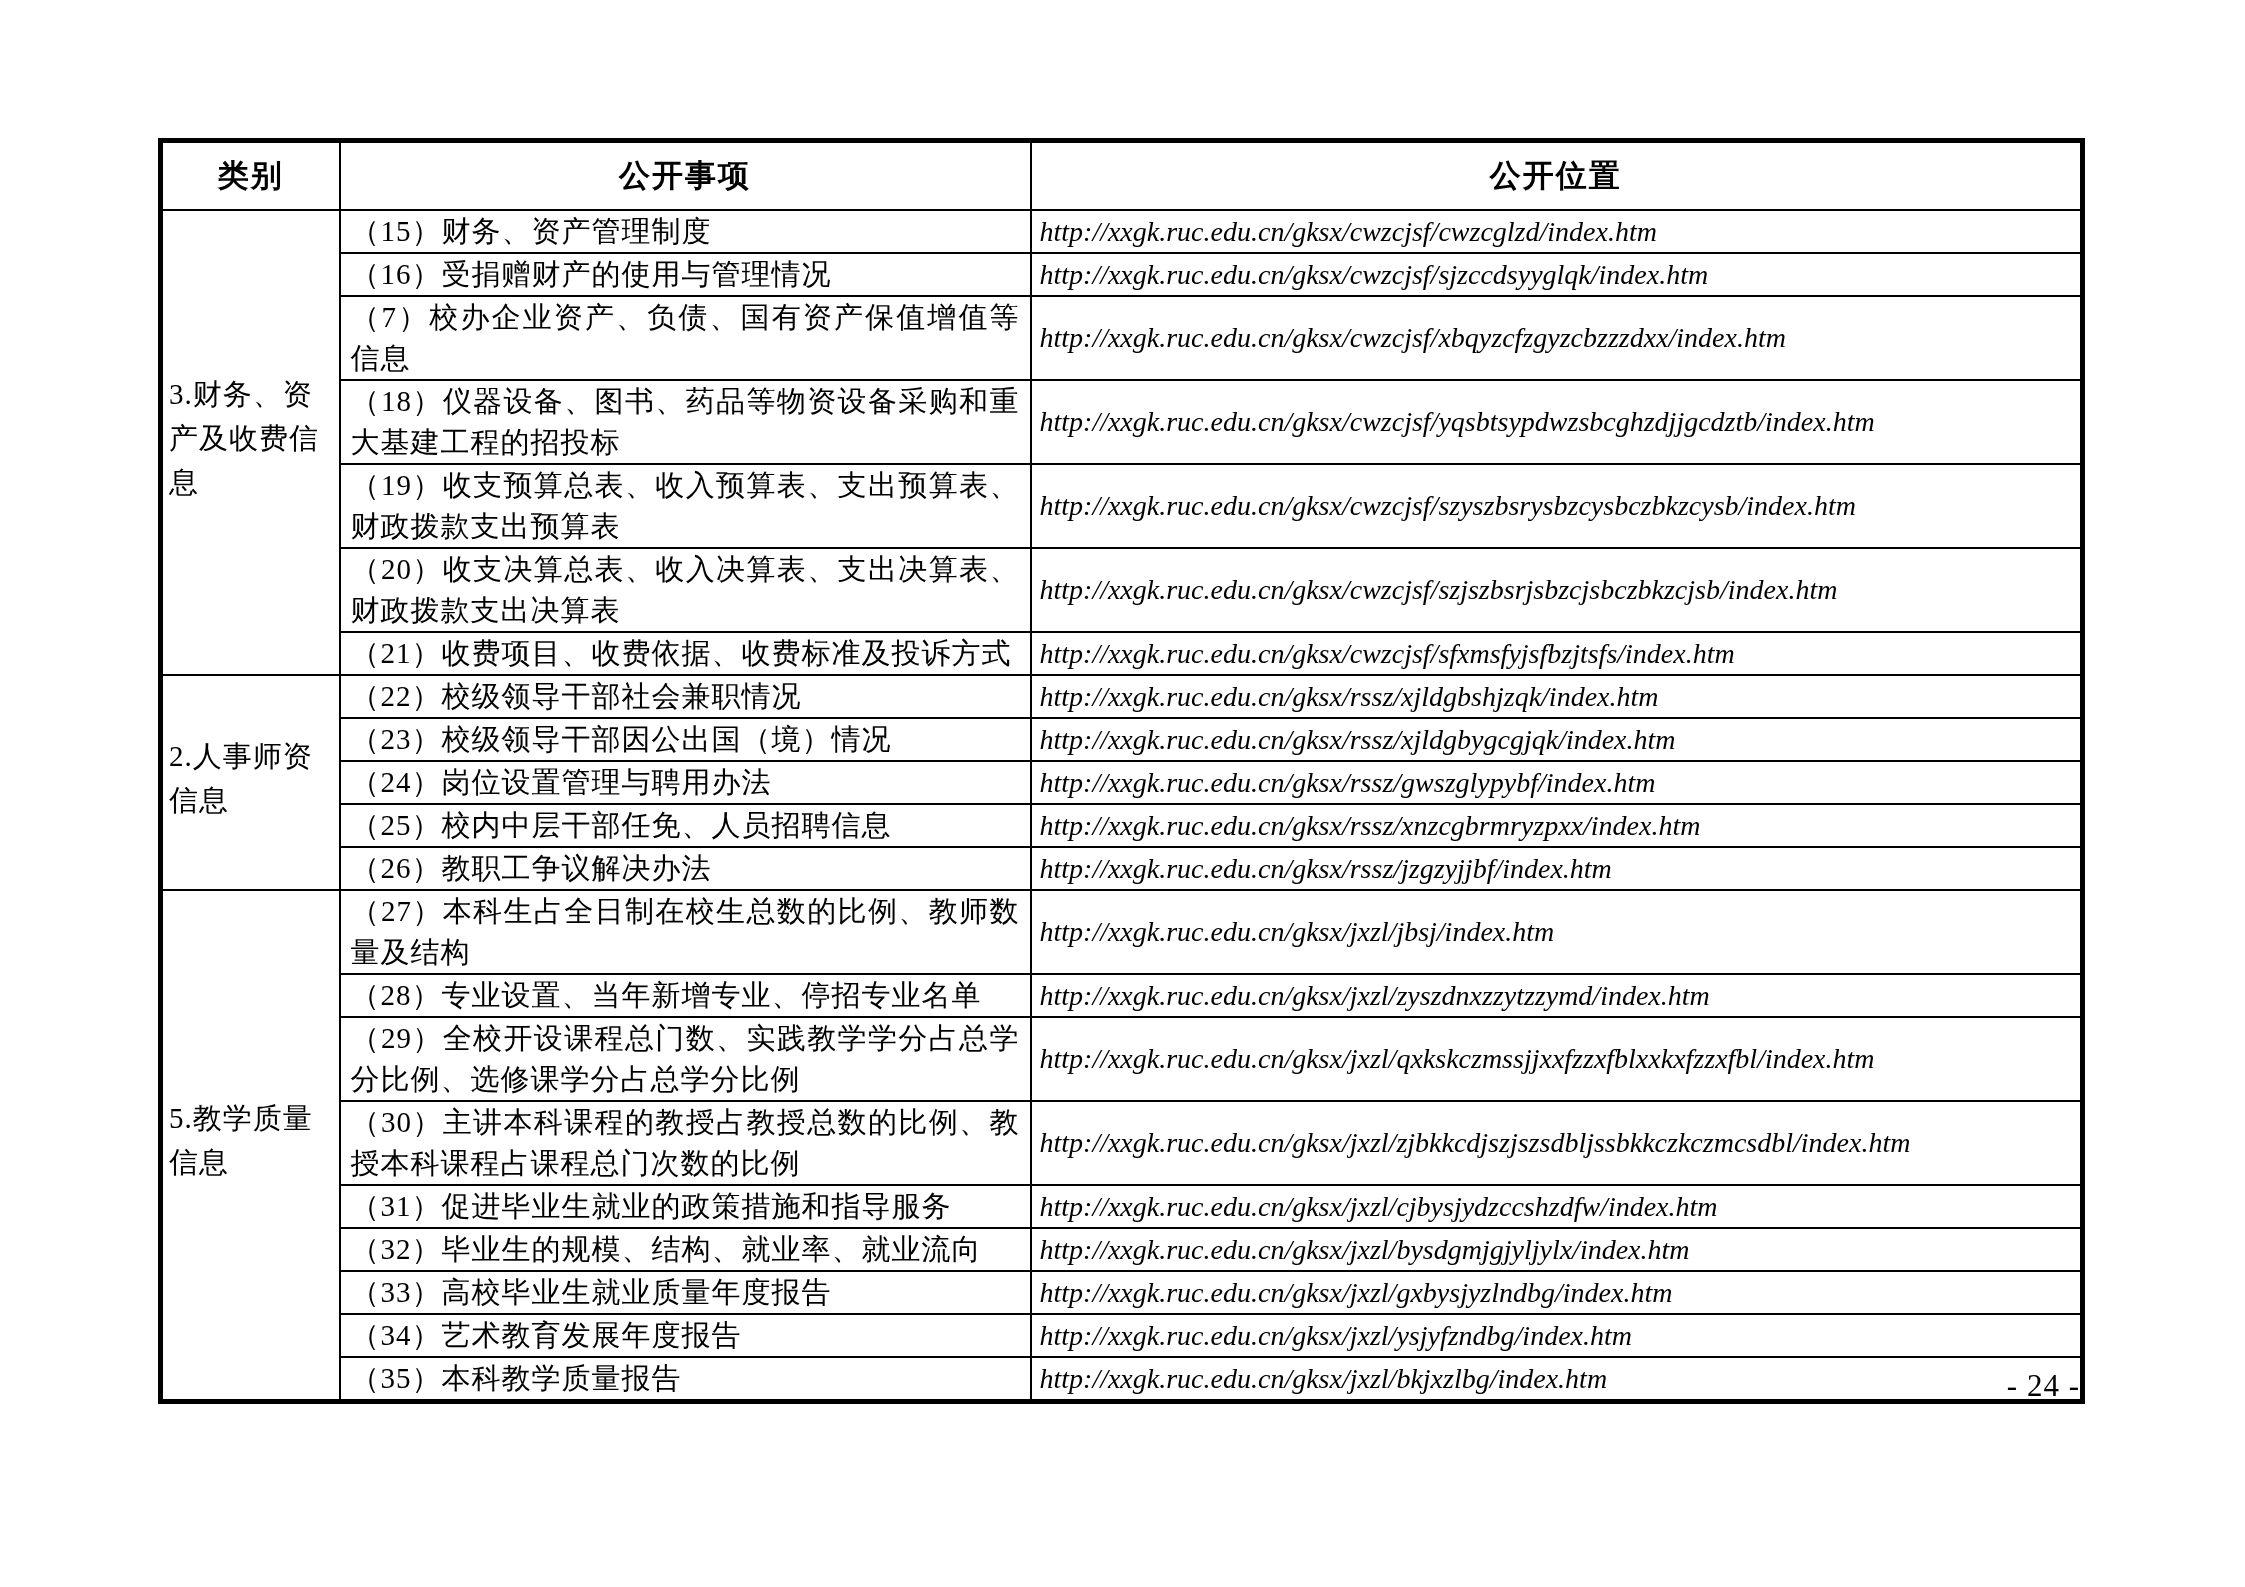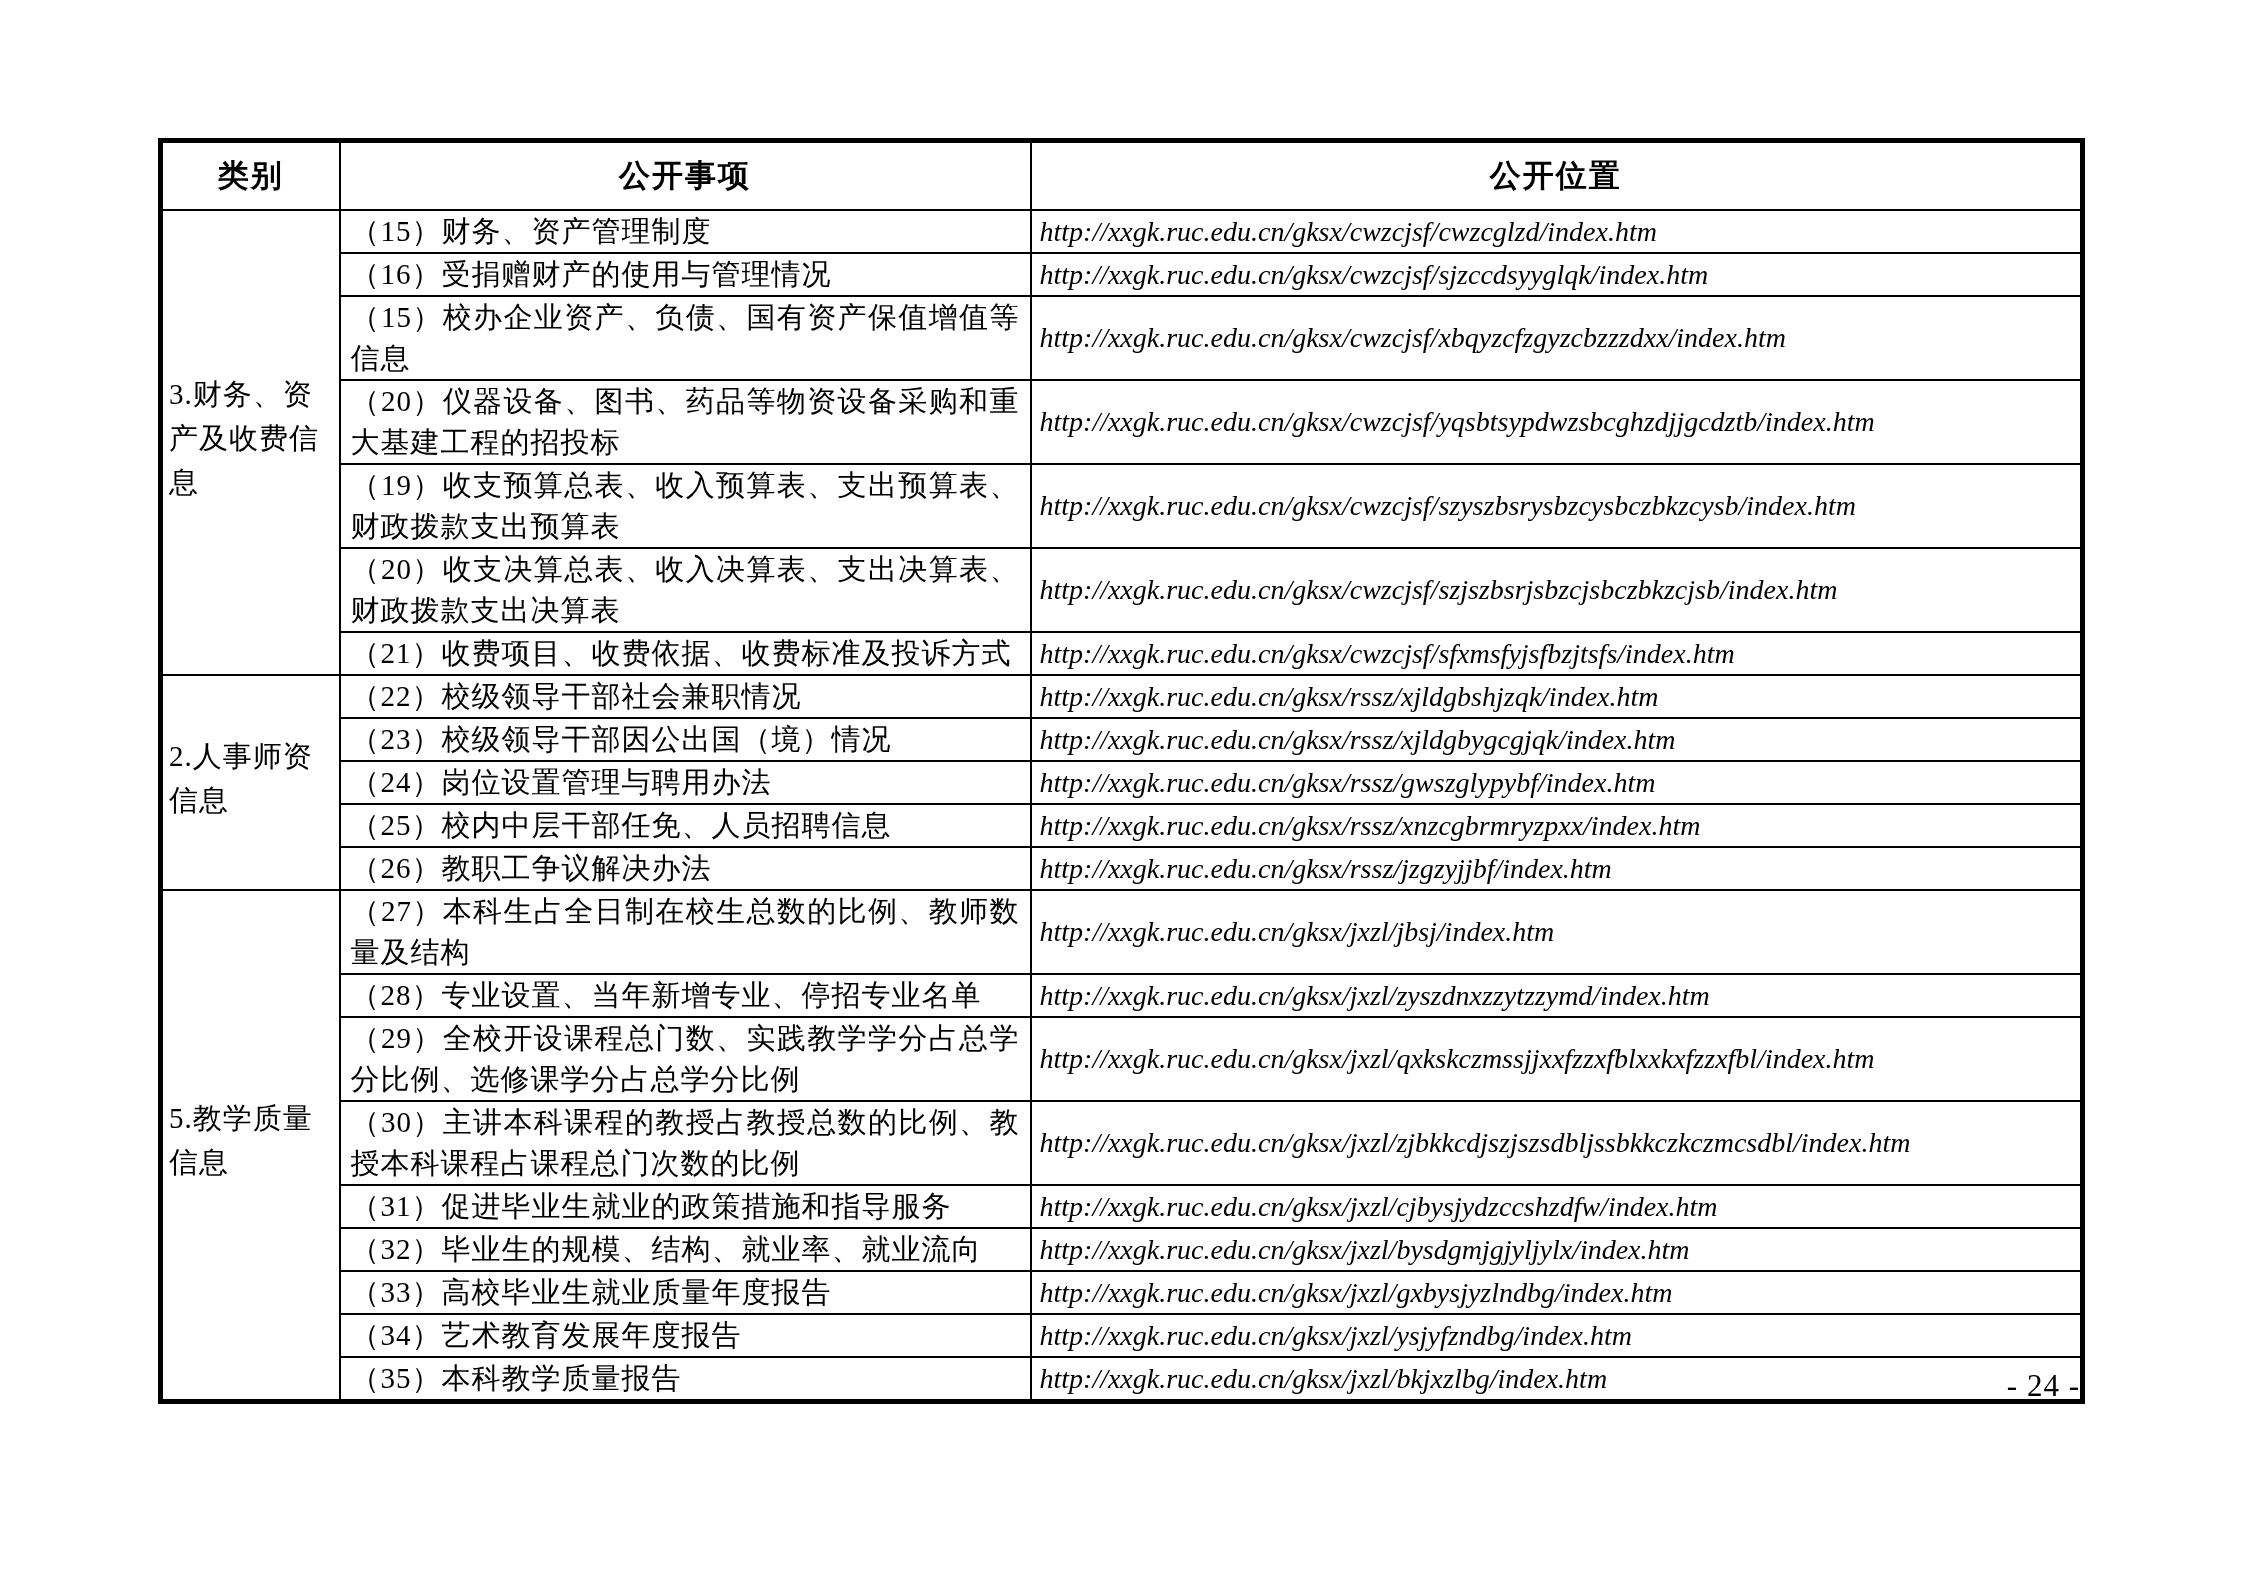--- a/index.html
+++ b/index.html
@@ -91,25 +91,25 @@
         <tr class="h1">
           <td class="cat" rowspan="7">3.财务、资产及收费信息</td>
           <td class="item">（15）财务、资产管理制度</td>
           <td class="url">http://xxgk.ruc.edu.cn/gksx/cwzcjsf/cwzcglzd/index.htm</td>
         </tr>
         <tr class="h1">
           <td class="item">（16）受捐赠财产的使用与管理情况</td>
           <td class="url">http://xxgk.ruc.edu.cn/gksx/cwzcjsf/sjzccdsyyglqk/index.htm</td>
         </tr>
         <tr class="h2">
-          <td class="item">（15）校办企业资产、负债、国有资产保值增值等信息</td>
+          <td class="item">（7）校办企业资产、负债、国有资产保值增值等信息</td>
           <td class="url">http://xxgk.ruc.edu.cn/gksx/cwzcjsf/xbqyzcfzgyzcbzzzdxx/index.htm</td>
         </tr>
         <tr class="h2">
-          <td class="item">（20）仪器设备、图书、药品等物资设备采购和重大基建工程的招投标</td>
+          <td class="item">（18）仪器设备、图书、药品等物资设备采购和重大基建工程的招投标</td>
           <td class="url">http://xxgk.ruc.edu.cn/gksx/cwzcjsf/yqsbtsypdwzsbcghzdjjgcdztb/index.htm</td>
         </tr>
         <tr class="h2">
           <td class="item">（19）收支预算总表、收入预算表、支出预算表、财政拨款支出预算表</td>
           <td class="url">http://xxgk.ruc.edu.cn/gksx/cwzcjsf/szyszbsrysbzcysbczbkzcysb/index.htm</td>
         </tr>
         <tr class="h2">
           <td class="item">（20）收支决算总表、收入决算表、支出决算表、财政拨款支出决算表</td>
           <td class="url">http://xxgk.ruc.edu.cn/gksx/cwzcjsf/szjszbsrjsbzcjsbczbkzcjsb/index.htm</td>
         </tr>

